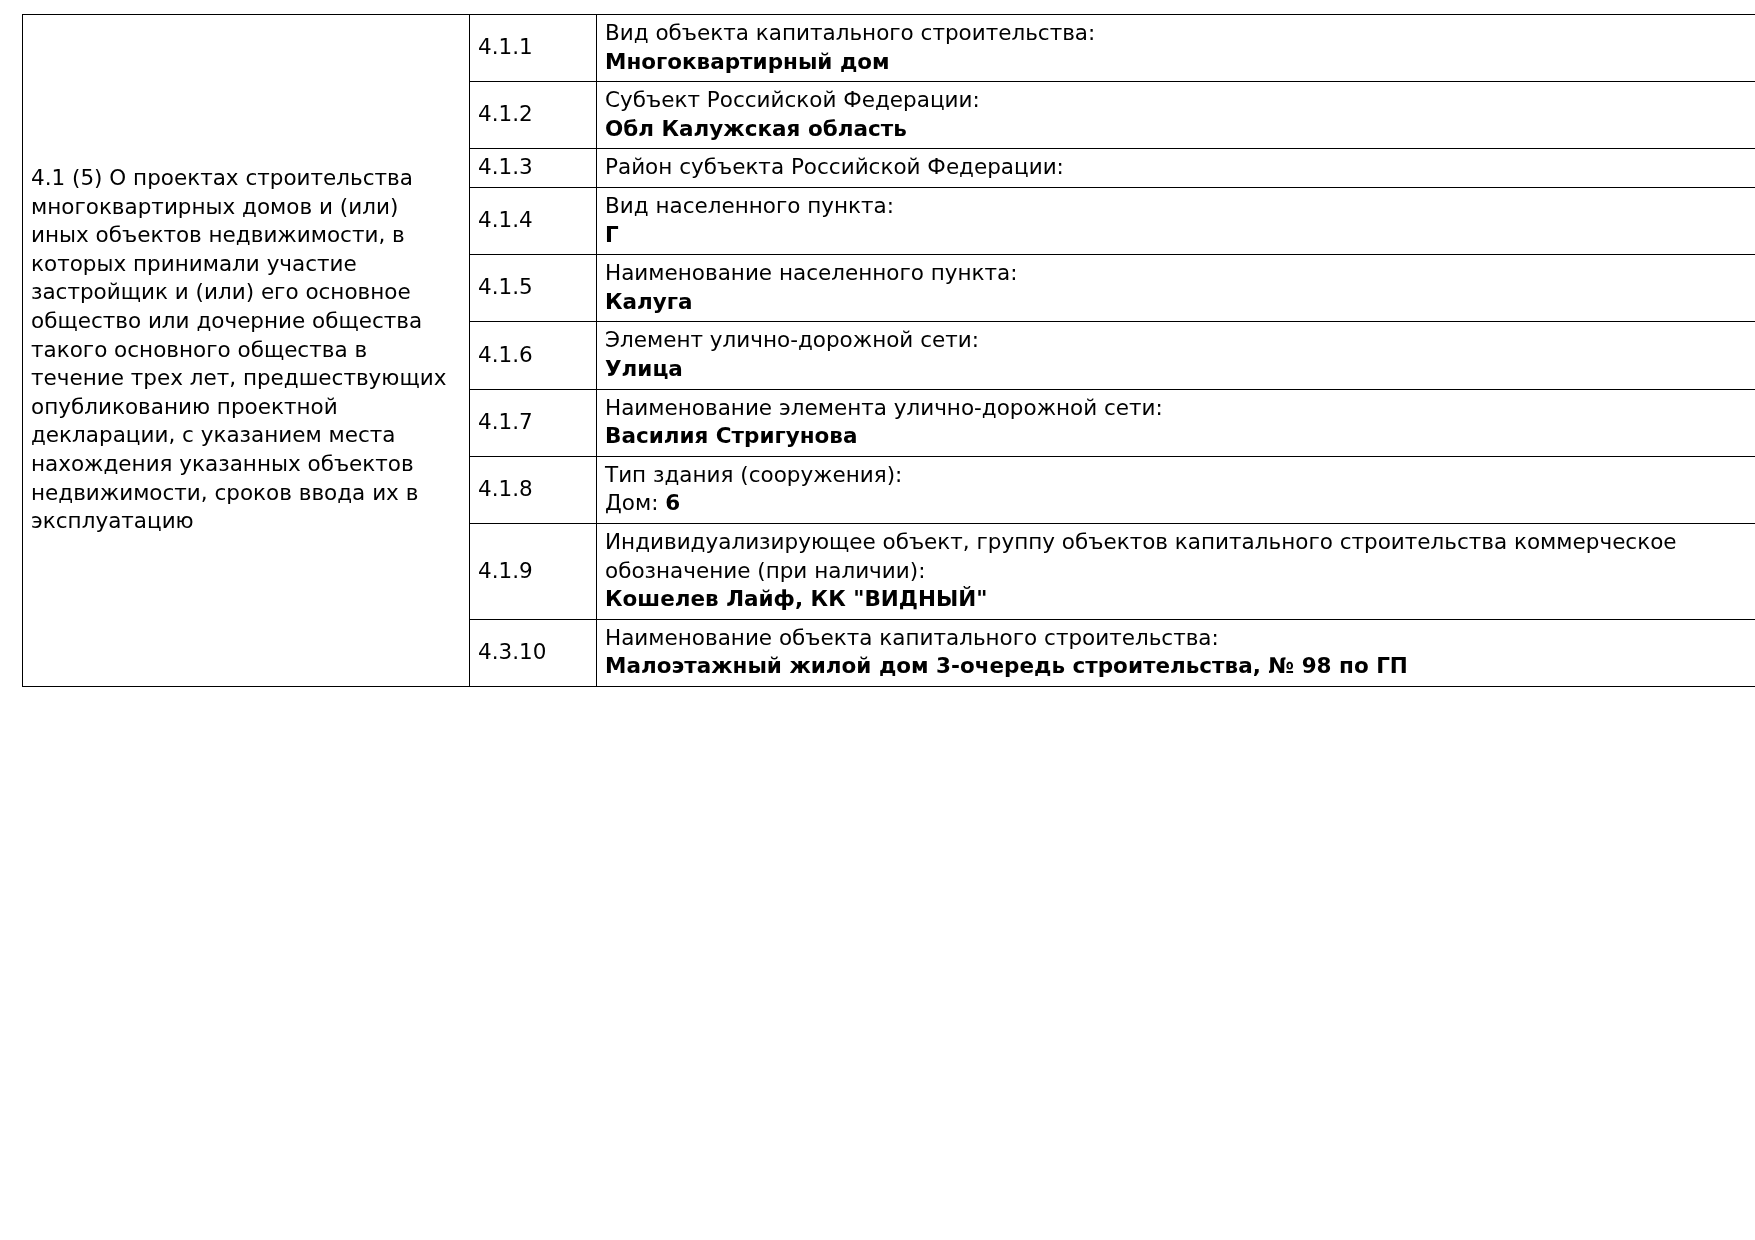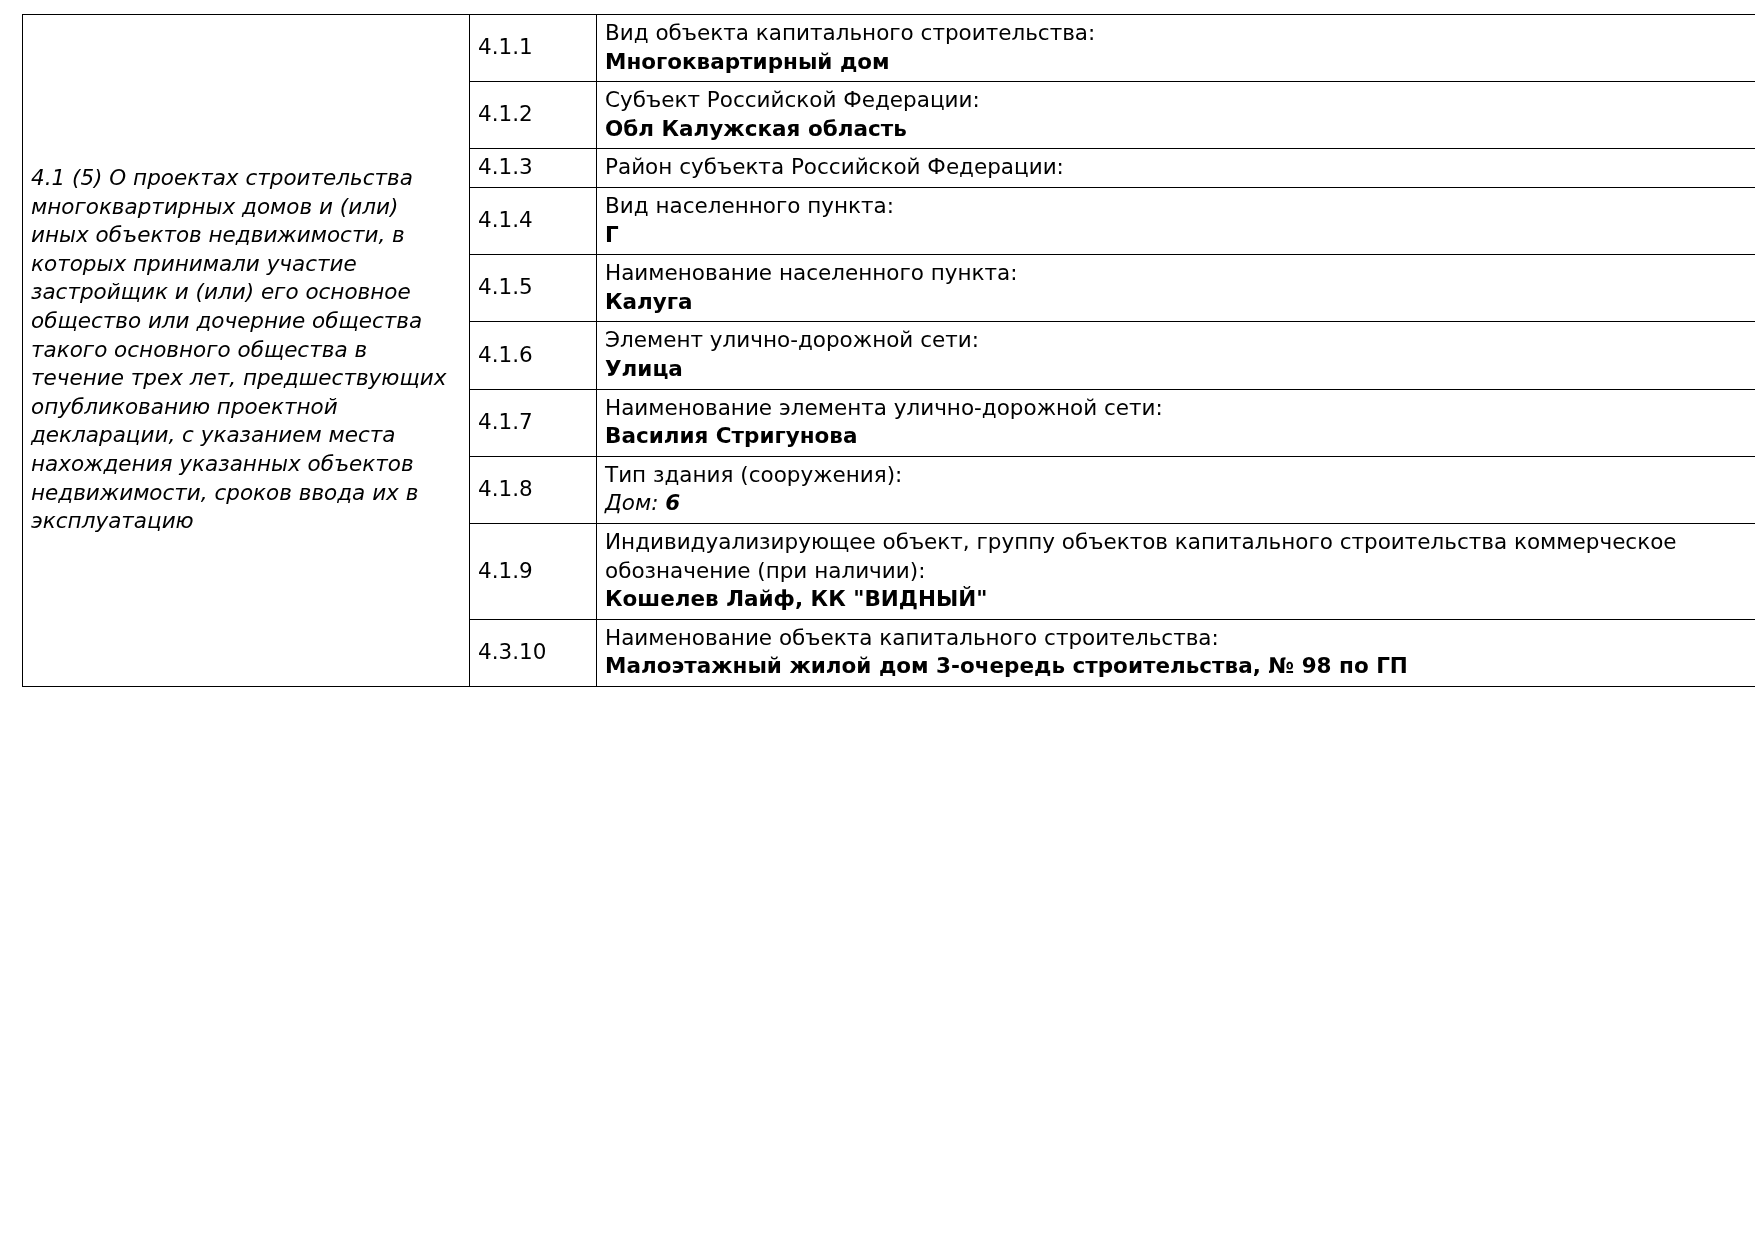--- a/index.html
+++ b/index.html
@@ -37,32 +37,30 @@
   }
   td.col-num {
     width: 110px;
     padding-left: 10px;
   }
   td.col-body {
     width: 1170px;
   }
   .section-text {
     white-space: pre-line;
-    font-style: italic;
   }
   .label {
     font-weight: normal;
   }
   .value {
     font-weight: bold;
   }
   .inline-row .label,
   .inline-row .value {
     display: inline;
-    font-style: italic;
   }
 </style>
 </head>
 <body>
 
 <div class="page">
   <table class="decl">
     <tbody>
       <tr>
         <td class="col-section" rowspan="10">

